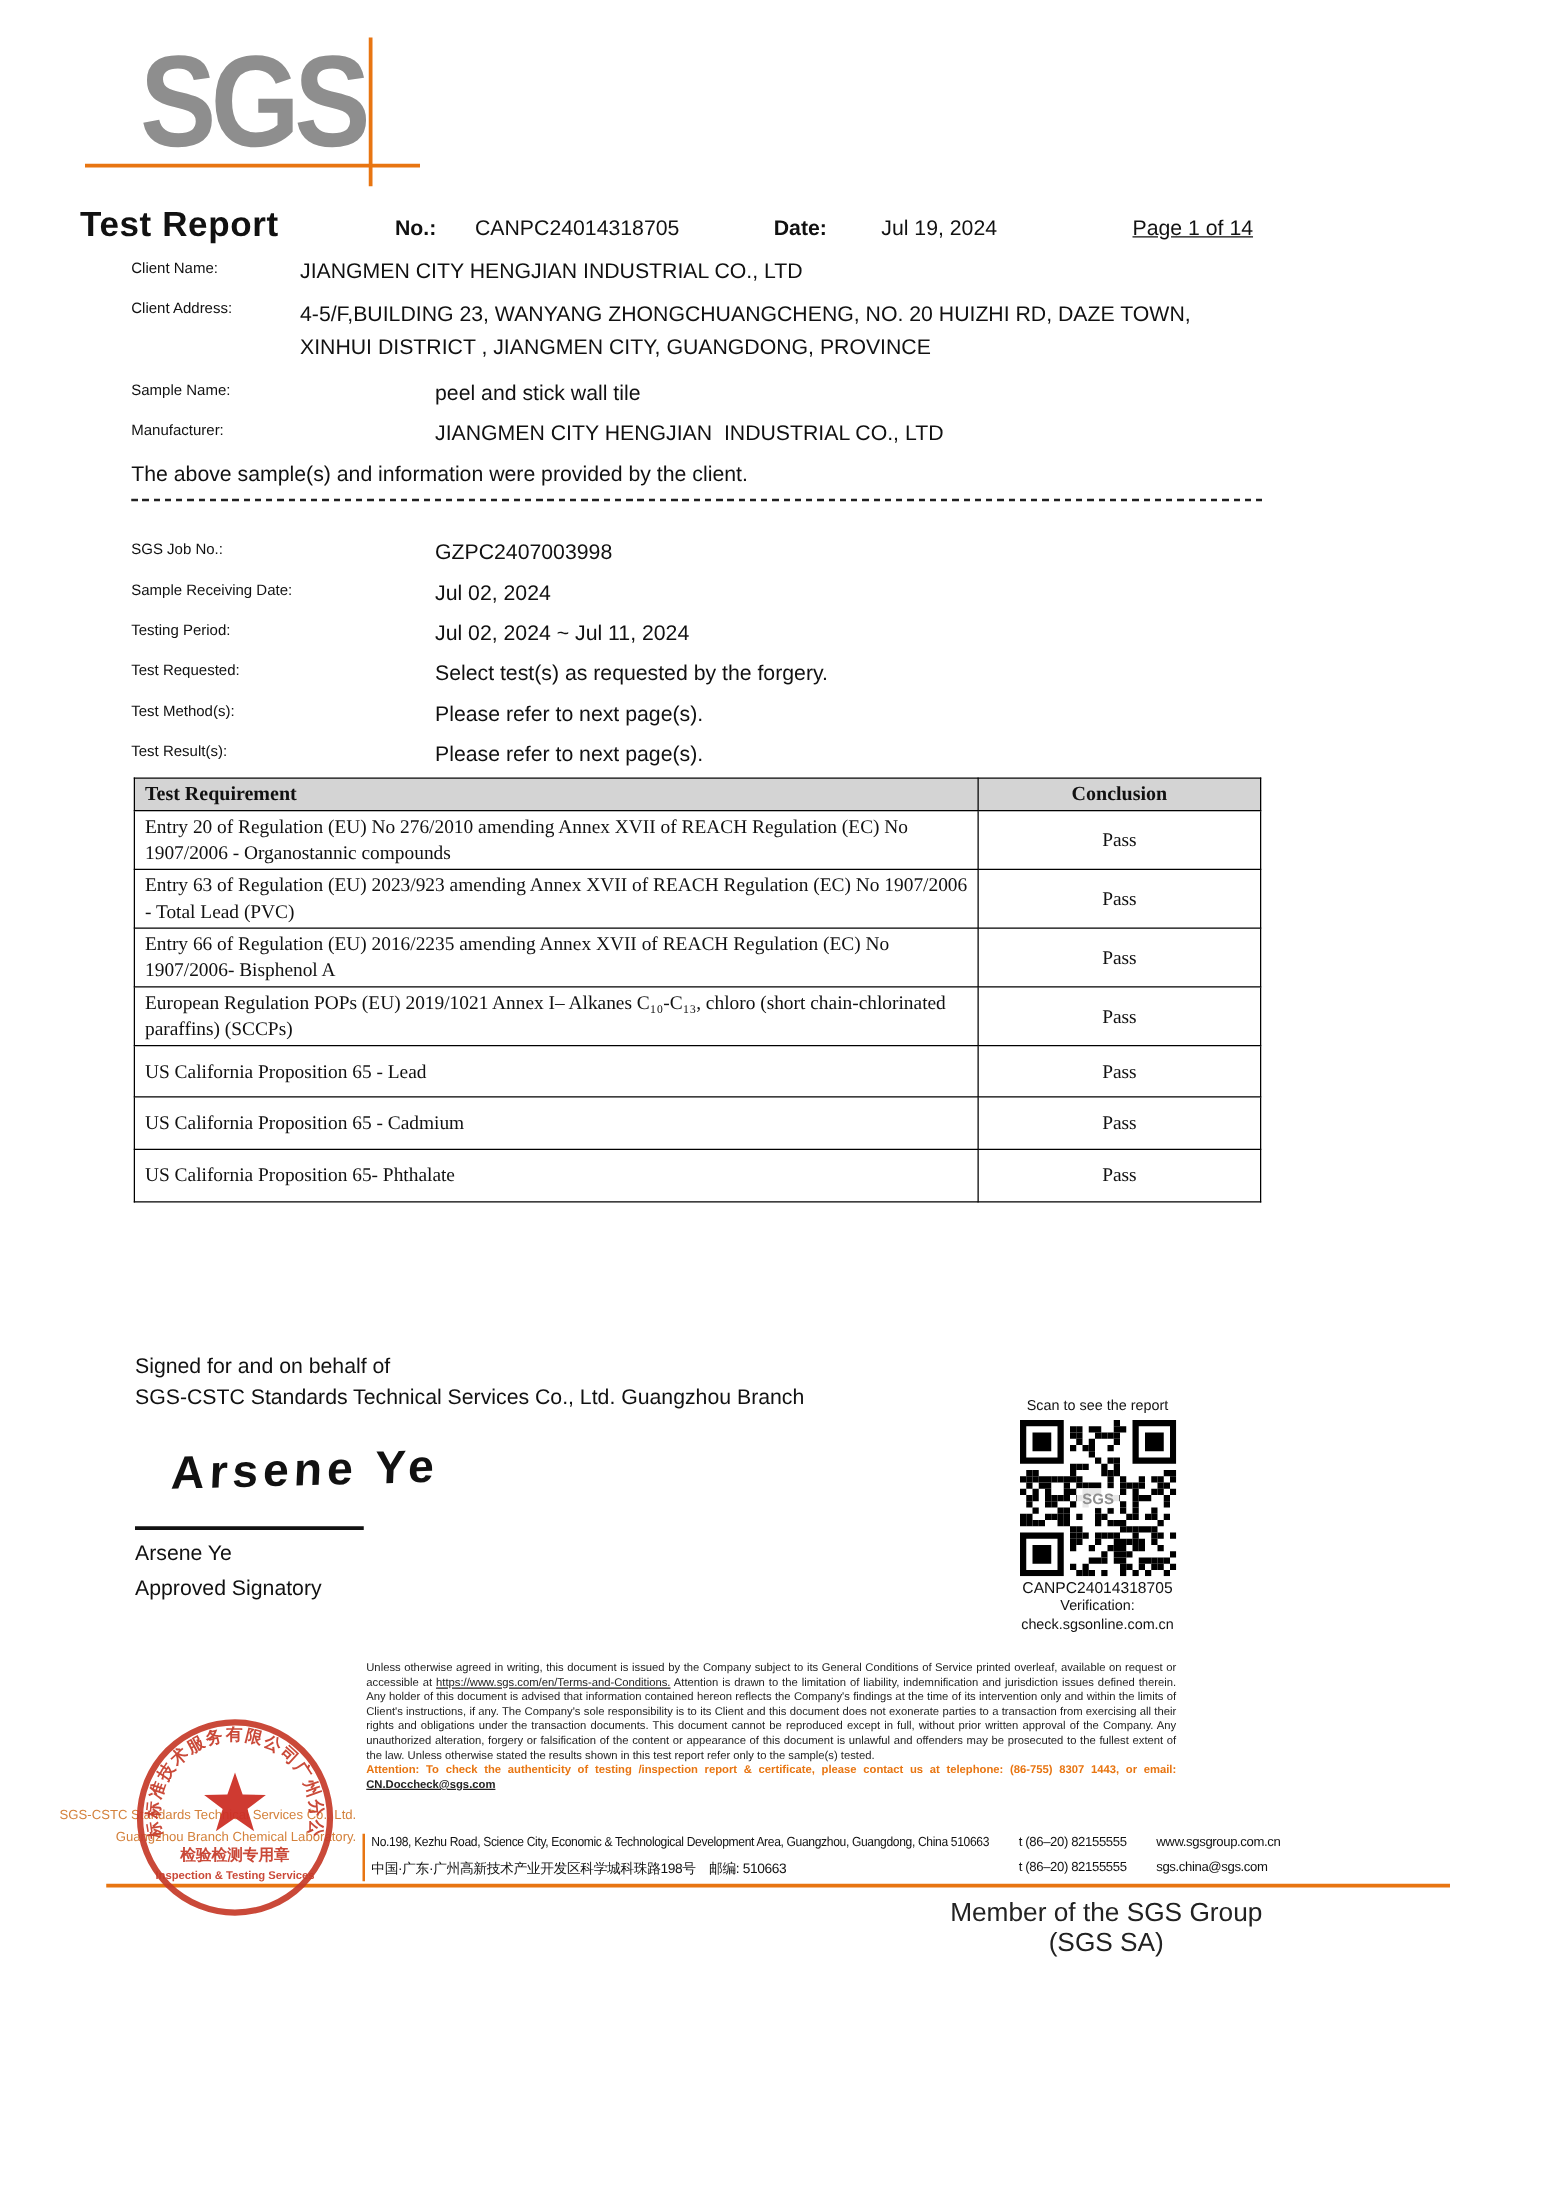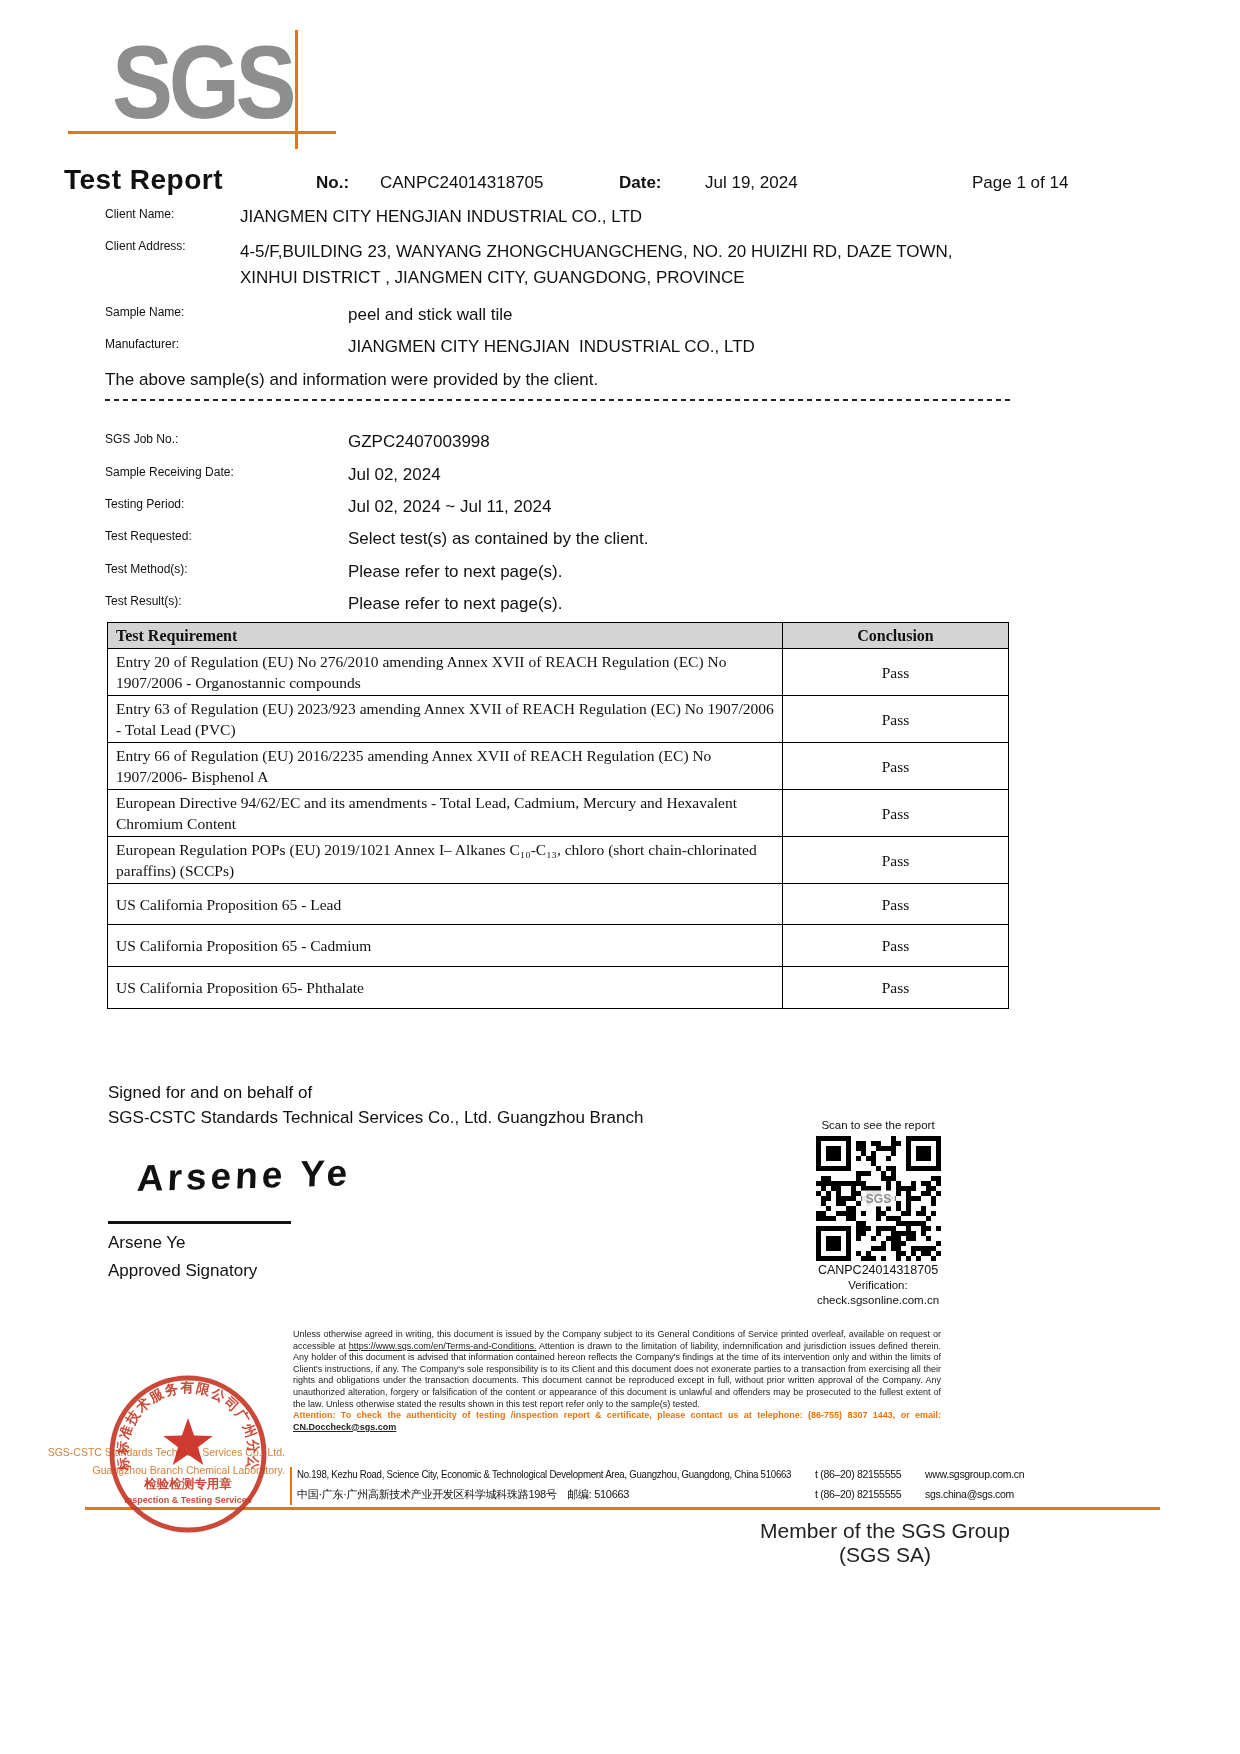--- a/index.html
+++ b/index.html
@@ -54,21 +54,21 @@
     <div id="logo-text">SGS</div>
   </div>
   <div class="abs logo-hline" style="left:68px;top:131px;width:268px;"></div>
   <div class="abs logo-vline" style="left:295px;top:30px;height:119px;"></div>
 
   <div class="abs" id="report-title" style="left:64px;top:164px;">Test Report</div>
   <span class="abs hdr-lbl" style="left:316px;top:173px;">No.:</span>
   <span class="abs hdr-val" style="left:380px;top:173px;">CANPC24014318705</span>
   <span class="abs hdr-lbl" style="left:619px;top:173px;">Date:</span>
   <span class="abs hdr-val" style="left:705px;top:173px;">Jul 19, 2024</span>
-  <span class="abs hdr-val" style="left:972px;top:173px;">Page 1 of 14</span>
+  <span class="abs hdr-val" style="left:906px;top:173px;text-decoration:underline;">Page 1 of 14</span>
 
   <span class="abs lbl" style="left:105px;top:207px;">Client Name:</span>
   <span class="abs val" style="left:240px;top:207px;">JIANGMEN CITY HENGJIAN INDUSTRIAL CO., LTD</span>
   <span class="abs lbl" style="left:105px;top:239px;">Client Address:</span>
   <span class="abs val addr-lines" style="left:240px;top:239px;width:740px;">4-5/F,BUILDING 23, WANYANG ZHONGCHUANGCHENG, NO. 20 HUIZHI RD, DAZE TOWN, XINHUI DISTRICT , JIANGMEN CITY, GUANGDONG, PROVINCE</span>
 
   <span class="abs lbl" style="left:105px;top:305px;">Sample Name:</span>
   <span class="abs val" style="left:348px;top:305px;">peel and stick wall tile</span>
   <span class="abs lbl" style="left:105px;top:337px;">Manufacturer:</span>
   <span class="abs val pre" style="left:348px;top:337px;">JIANGMEN CITY HENGJIAN  INDUSTRIAL CO., LTD</span>
@@ -76,21 +76,21 @@
 
   <div class="abs dashsep" style="left:105px;top:399px;width:905px;"></div>
 
   <span class="abs lbl" style="left:105px;top:432px;">SGS Job No.:</span>
   <span class="abs val" style="left:348px;top:432px;">GZPC2407003998</span>
   <span class="abs lbl" style="left:105px;top:465px;">Sample Receiving Date:</span>
   <span class="abs val" style="left:348px;top:465px;">Jul 02, 2024</span>
   <span class="abs lbl" style="left:105px;top:497px;">Testing Period:</span>
   <span class="abs val" style="left:348px;top:497px;">Jul 02, 2024 ~ Jul 11, 2024</span>
   <span class="abs lbl" style="left:105px;top:529px;">Test Requested:</span>
-  <span class="abs val" style="left:348px;top:529px;">Select test(s) as contained by the client.</span>
+  <span class="abs val" style="left:348px;top:529px;">Select test(s) as requested by the forgery.</span>
   <span class="abs lbl" style="left:105px;top:562px;">Test Method(s):</span>
   <span class="abs val" style="left:348px;top:562px;">Please refer to next page(s).</span>
   <span class="abs lbl" style="left:105px;top:594px;">Test Result(s):</span>
   <span class="abs val" style="left:348px;top:594px;">Please refer to next page(s).</span>
 
   <table id="req-table" class="abs" style="left:107px;top:622px;">
     <colgroup>
         <col style="width:675px">
         <col style="width:226px">
       </colgroup>
@@ -102,24 +102,20 @@
     <tr style="height:44px">
           <td>Entry 20 of Regulation (EU) No 276/2010 amending Annex XVII of REACH Regulation (EC) No 1907/2006 - Organostannic compounds</td>
           <td class="conc">Pass</td>
         </tr>
     <tr style="height:44px">
           <td>Entry 63 of Regulation (EU) 2023/923 amending Annex XVII of REACH Regulation (EC) No 1907/2006 - Total Lead (PVC)</td>
           <td class="conc">Pass</td>
         </tr>
     <tr style="height:44px">
           <td>Entry 66 of Regulation (EU) 2016/2235 amending Annex XVII of REACH Regulation (EC) No 1907/2006- Bisphenol A</td>
-          <td class="conc">Pass</td>
-        </tr>
-    <tr style="height:44px">
-          <td>European Directive 94/62/EC and its amendments - Total Lead, Cadmium, Mercury and Hexavalent Chromium Content</td>
           <td class="conc">Pass</td>
         </tr>
     <tr style="height:44px">
           <td>European Regulation POPs (EU) 2019/1021 Annex I– Alkanes C₁₀-C₁₃, chloro (short chain-chlorinated paraffins) (SCCPs)</td>
           <td class="conc">Pass</td>
         </tr>
     <tr style="height:41px">
           <td>US California Proposition 65 - Lead</td>
           <td class="conc">Pass</td>
         </tr>

